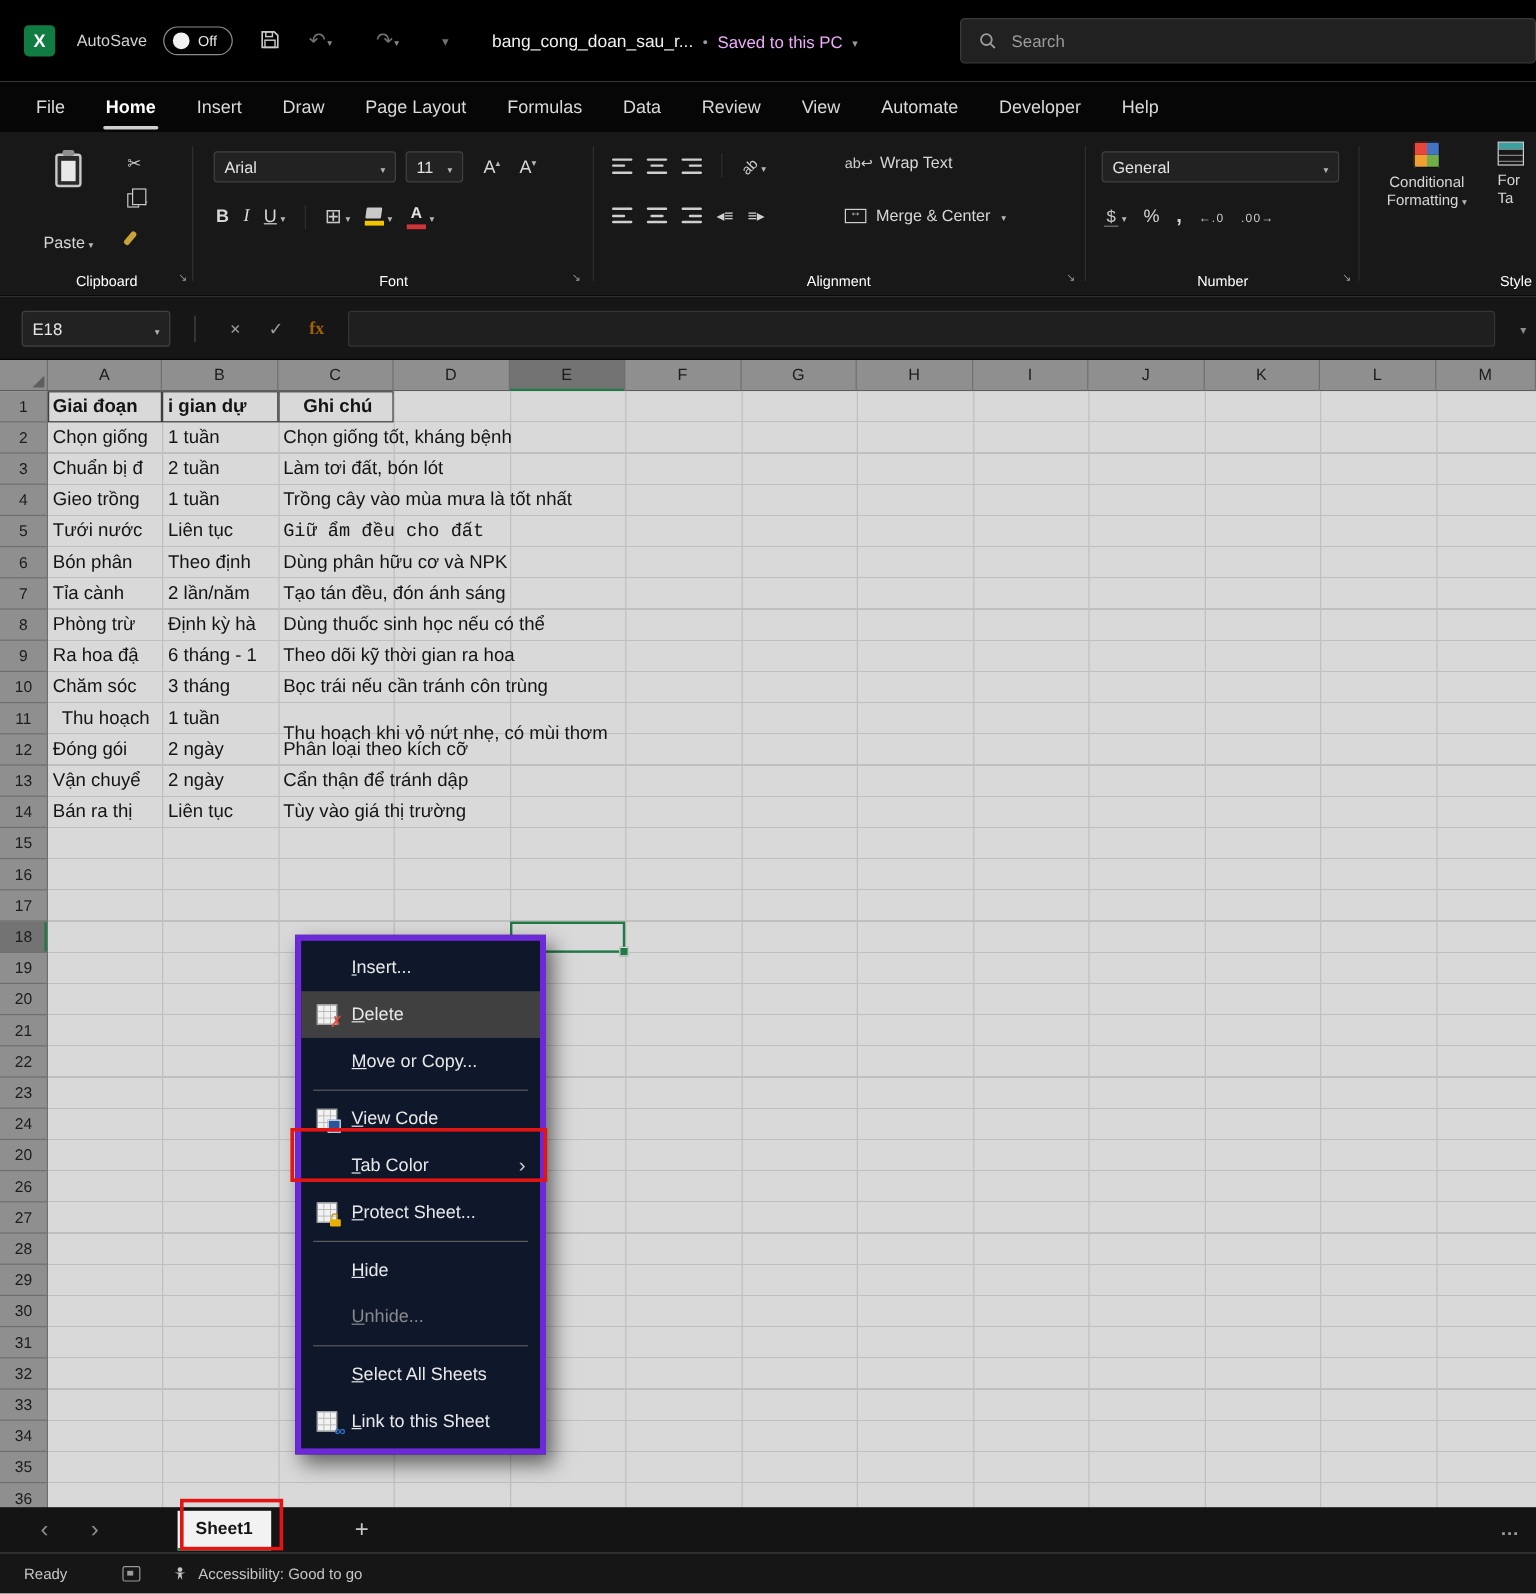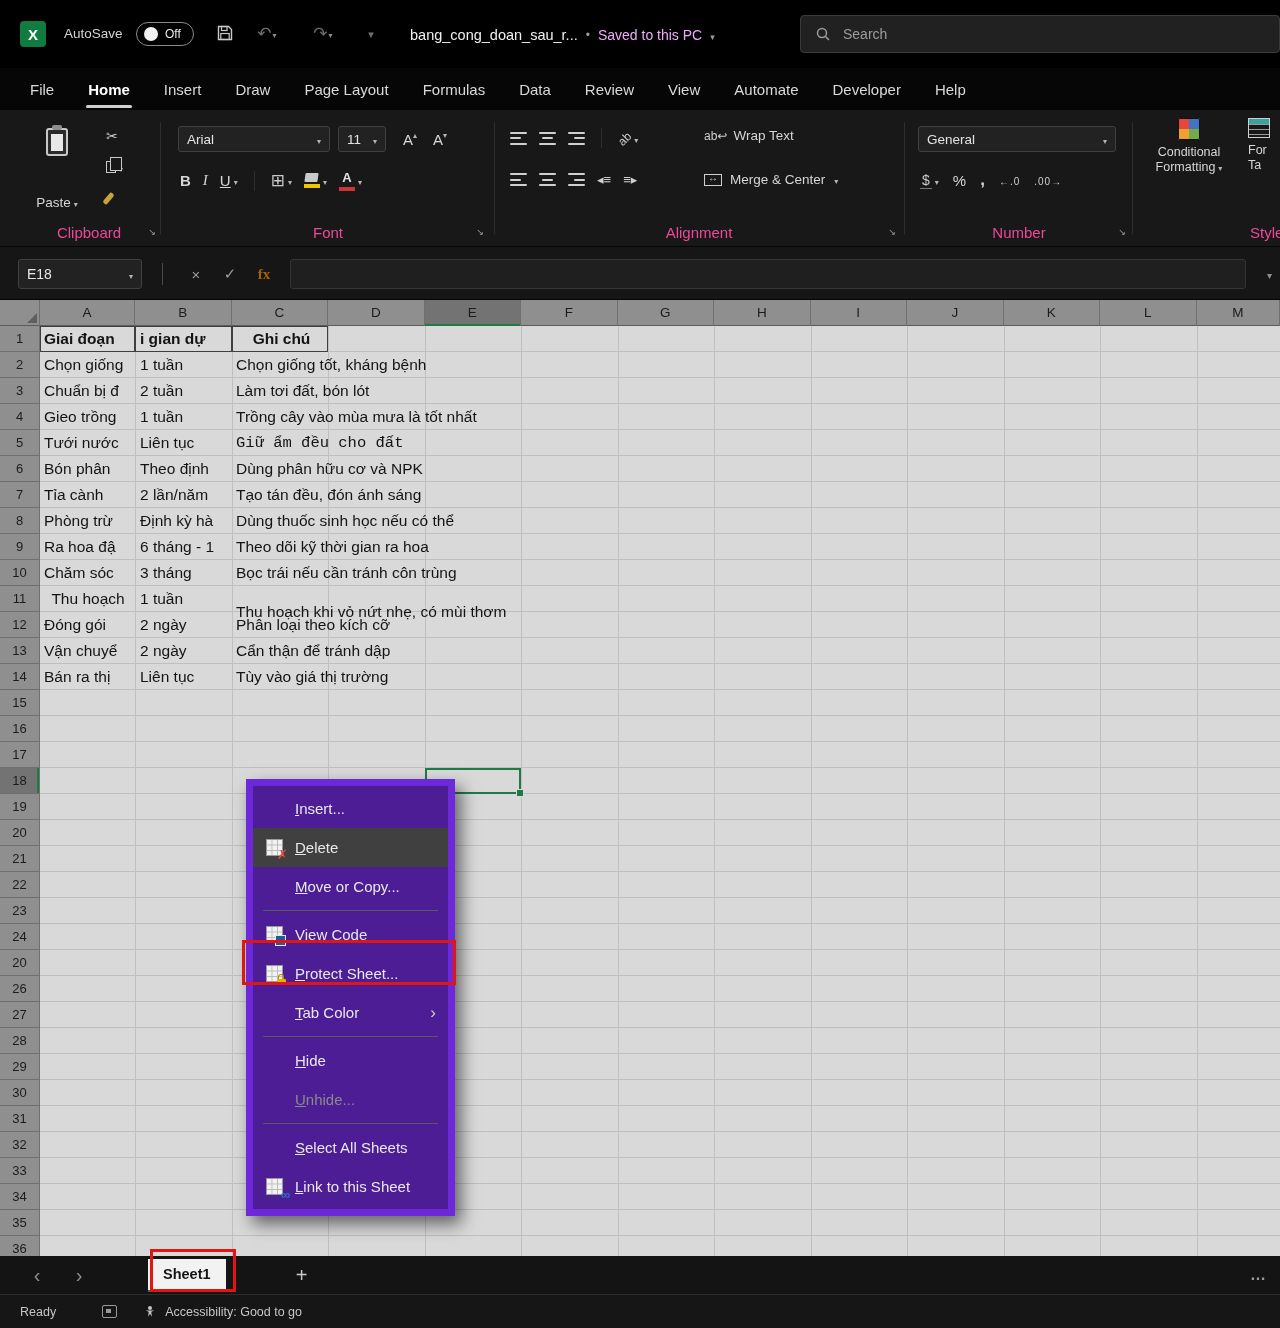--- a/index.html
+++ b/index.html
@@ -44,21 +44,21 @@
   .ribbon-tabs{position:absolute;left:0;top:68px;right:0;height:42px;background:#060606;display:flex;
     align-items:center;padding-left:30px;gap:34px;z-index:30}
   .rtab{font-size:15px;color:#d9d9d9;white-space:nowrap;cursor:pointer;position:relative}
   .rtab.active{color:#fff;font-weight:600}
   .rtab.active::after{content:"";position:absolute;left:-2px;right:-2px;bottom:-10px;height:3px;background:#cfcfcf;border-radius:2px}
 
   
   .ribbon{position:absolute;left:0;top:110px;right:0;height:137px;background:#181818;border-bottom:1px solid #050505;z-index:30}
   .gdiv{position:absolute;top:12px;height:112px;width:1px;background:#2e2e2e}
   .group{position:absolute;top:0;height:137px}
-  .glabel{position:absolute;bottom:6px;left:0;right:0;text-align:center;font-size:15px;color:#ec4899;white-space:nowrap}
+  .glabel{position:absolute;bottom:6px;left:0;right:0;text-align:center;font-size:12px;color:#ffffff;white-space:nowrap}
   .launcher{position:absolute;right:4px;bottom:8px;color:#9a9a9a}
   .launcher::after{content:"\2198";font-size:9px}
   .chev::after{content:"\25BE";font-size:8px;color:#b5b5b5;margin-left:3px}
   .ib{display:inline-flex;align-items:center;justify-content:center;color:#d6d6d6;font-size:13.5px;background:none;border:none;cursor:pointer}
   .rsel{background:#222;border:1px solid #404040;border-radius:3px;height:26px;display:flex;align-items:center;
     padding:0 8px;color:#e3e3e3;font-size:13.5px;justify-content:space-between;cursor:pointer}
   .vdiv{width:1px;height:20px;background:#2e2e2e;margin:0 4px}
 
   
   .g-clip{left:18px;width:142px}
@@ -169,21 +169,21 @@
   .ctext{position:absolute;height:26px;line-height:26px;font-size:15.5px;color:#141414;white-space:nowrap;z-index:2}
   .ctext.bold{font-weight:700}
   .ca{left:4px;width:88px;overflow:hidden}
   .cb{left:100px;width:88px;overflow:hidden}
   .cc{left:196px}
   .cc.center{width:91px;text-align:center;overflow:hidden}
   .sel-box{position:absolute;height:26px;border:2px solid var(--sel-green);z-index:3}
   .sel-box::after{content:"";position:absolute;right:-5px;bottom:-5px;width:6px;height:6px;background:var(--sel-green);border:1px solid #d9d9d9}
 
   
-  .cmenu{position:absolute;left:246px;top:779px;width:209px;background:#4c1d95;border:7px solid #6d28d9;
+  .cmenu{position:absolute;left:246px;top:779px;width:209px;background:#0f172a;border:5px solid #6d28d9;
     box-shadow:6px 8px 16px rgba(0,0,0,.55);padding:3px 0;z-index:50}
   .mitem{height:39px;display:flex;align-items:center;padding:0 12px 0 13px;color:#e8e8e8;font-size:15px;cursor:pointer}
   .mitem.hover{background:#404040}
   .mitem.disabled{color:#8a8a8a;cursor:default}
   .msep{height:1px;background:#5a5a5a;margin:4px 10px}
   .micon{position:relative;width:17px;height:17px;flex:none;margin-right:12px;background:#f2f2f2;border:1px solid #9a9a9a;
     background-image:linear-gradient(#b9b9b9 1px,transparent 1px),linear-gradient(90deg,#b9b9b9 1px,transparent 1px);
     background-size:5.5px 5.5px;background-position:-1px -1px}
   .micon.ghost{visibility:hidden}
   .micon::after{position:absolute;font-weight:700}
@@ -625,27 +625,27 @@
     <div class="mitem">
       <span class="micon ghost"></span>
       <span class="mlabel"><u>M</u>ove or Copy...</span>
     </div>
     <div class="msep"></div>
     <div class="mitem">
       <span class="micon view-code-icon"></span>
       <span class="mlabel"><u>V</u>iew Code</span>
     </div>
     <div class="mitem">
-      <span class="micon protect-sheet-icon"></span>
-      <span class="mlabel"><u>P</u>rotect Sheet...</span>
-    </div>
-    <div class="mitem">
       <span class="micon ghost"></span>
       <span class="mlabel"><u>T</u>ab Color</span>
       <span class="msub"></span>
+    </div>
+    <div class="mitem">
+      <span class="micon protect-sheet-icon"></span>
+      <span class="mlabel"><u>P</u>rotect Sheet...</span>
     </div>
     <div class="msep"></div>
     <div class="mitem">
       <span class="micon ghost"></span>
       <span class="mlabel"><u>H</u>ide</span>
     </div>
     <div class="mitem disabled">
       <span class="micon ghost"></span>
       <span class="mlabel"><u>U</u>nhide...</span>
     </div>

